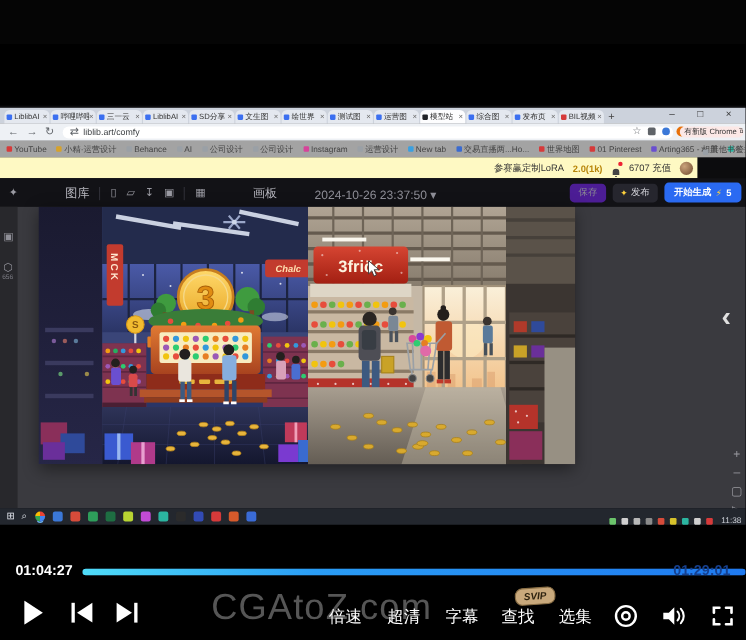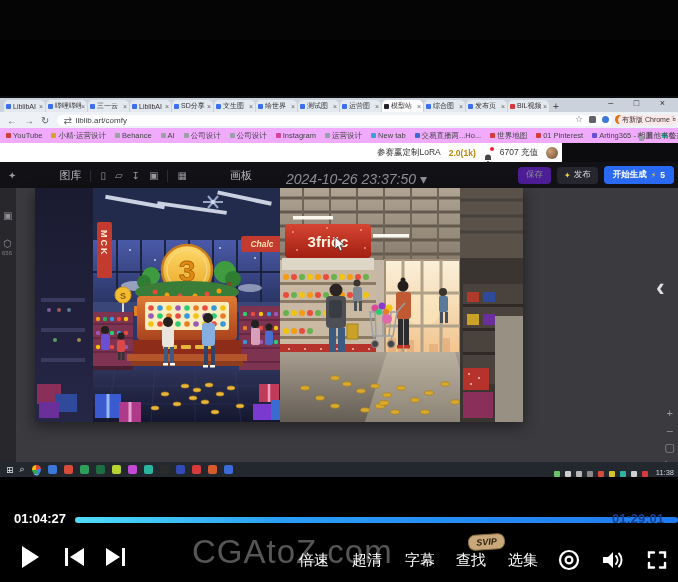--- a/index.html
+++ b/index.html
@@ -28,39 +28,39 @@
   .winctl{position:absolute;right:4px;top:0px;font-size:9px;color:#333;letter-spacing:9px;}
   .addr{left:0;top:16px;width:678px;height:16px;background:#eef1f5;display:flex;align-items:center;}
   .navic{font-size:10px;color:#5f6368;margin-left:7px;}
   .urlpill{margin-left:8px;width:555px;height:11px;background:#fff;border-radius:6px;display:flex;align-items:center;padding-left:6px;box-sizing:border-box;}
   .urltxt{font-size:8px;color:#3c4043;}
   .addr-r{position:absolute;right:54px;top:2px;display:flex;gap:6px;align-items:center;}
   .exti{font-size:9px;color:#5f6368;}
   .upd-dot{width:9px;height:9px;border-radius:50%;background:#e8710a;}
   .updbtn{position:absolute;right:2px;top:3px;height:10px;background:#fce8e6;border-radius:5px;
           font-size:7px;color:#333;display:flex;align-items:center;padding:0 4px;white-space:nowrap;overflow:hidden;max-width:50px;}
-  .bkm{left:0;top:32px;width:678px;height:15px;background:#f0abfc;display:flex;align-items:center;overflow:hidden;padding-left:6px;box-sizing:border-box;}
+  .bkm{left:0;top:32px;width:678px;height:15px;background:#a3a3a3;display:flex;align-items:center;overflow:hidden;padding-left:6px;box-sizing:border-box;}
   .bitem{display:flex;align-items:center;margin-right:9px;flex:none;}
   .bico{width:5px;height:5px;border-radius:1px;margin-right:2px;}
   .blbl{font-size:7.5px;color:#444;white-space:nowrap;}
   .bmore{position:absolute;right:36px;top:34px;font-size:9px;color:#555;}
   .bother{position:absolute;right:2px;top:35px;display:flex;align-items:flex-end;}
   
-  .sitehead{left:0;top:47px;width:562px;height:19px;background:#ffffff;}
+  .sitehead{left:0;top:47px;width:634px;height:19px;background:#fef9c3;}
   .sh-r{position:absolute;right:4px;top:4px;display:flex;align-items:center;gap:8px;}
   .sh-t{font-size:8.5px;color:#333;white-space:nowrap;}
   .belld{position:relative;width:8px;height:9px;}
   .belld i{position:absolute;right:-2px;top:-2px;width:4px;height:4px;border-radius:50%;background:#e23;}
   .shava{width:12px;height:12px;border-radius:50%;background:radial-gradient(circle at 35% 35%,#caa27a,#6e4a2e);}
   .dtool{left:0;top:66px;width:678px;height:26px;background:#121216;}
   .dt-l{position:absolute;left:8px;top:6px;display:flex;align-items:center;gap:9px;}
   .dt-ic{font-size:10px;color:#9a9aa2;}
   .dt-tx{font-size:11px;color:#b8b8c0;margin-left:34px;}
   .dt-sep{width:1px;height:12px;background:#2e2e36;}
-  .dt-date{position:absolute;left:286px;top:9px;font-size:14px;color:#8f8f98;font-style:italic;}
+  .dt-date{position:absolute;left:286px;top:9px;font-size:11px;color:#8f8f98;}
   .dt-r{position:absolute;right:4px;top:4px;display:flex;align-items:center;gap:6px;}
   .pill-dim{height:17px;border-radius:4px;background:#4c1d95;color:#8a8a92;font-size:8.5px;display:flex;align-items:center;padding:0 8px;}
   .pill-pub{height:17px;border-radius:4px;background:#26262e;color:#d8d8de;font-size:8.5px;display:flex;align-items:center;padding:0 7px;gap:3px;}
   .btn-gen{height:18px;border-radius:4px;background:#2a6af2;color:#fff;font-size:8.5px;font-weight:bold;display:flex;align-items:center;padding:0 9px;gap:4px;}
   .boltY{color:#ffd23c;font-size:8px;}
   
   .canvas{left:0;top:92px;width:678px;height:274px;background:#3a3a3f;}
   .csidebar{left:0;top:0;width:16px;height:274px;background:#28282c;}
   .cside-ic{left:3px;font-size:10px;color:#8f8f97;}
   .cside-n{left:2px;top:62px;font-size:6px;color:#7e7e86;}

